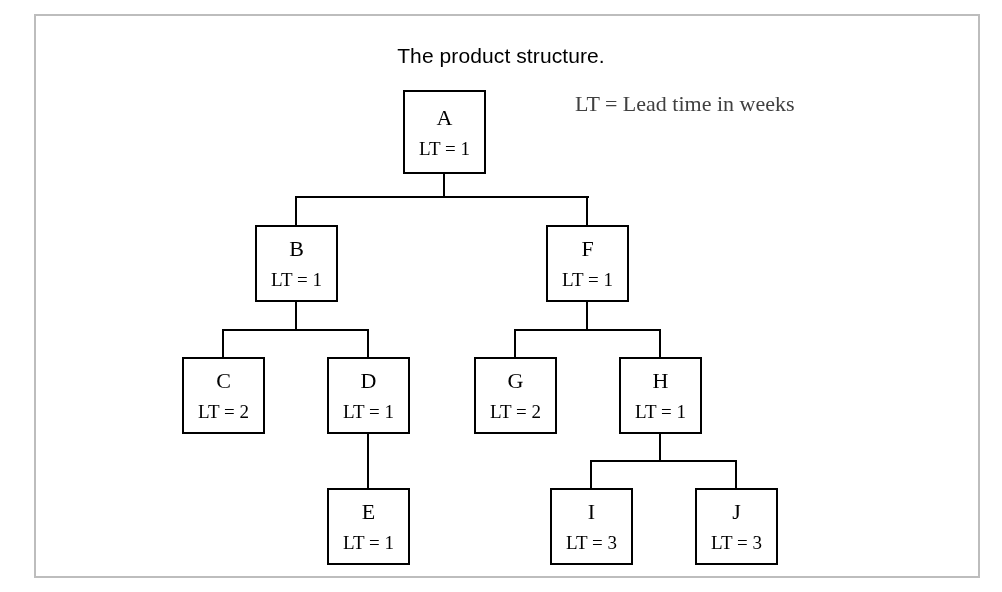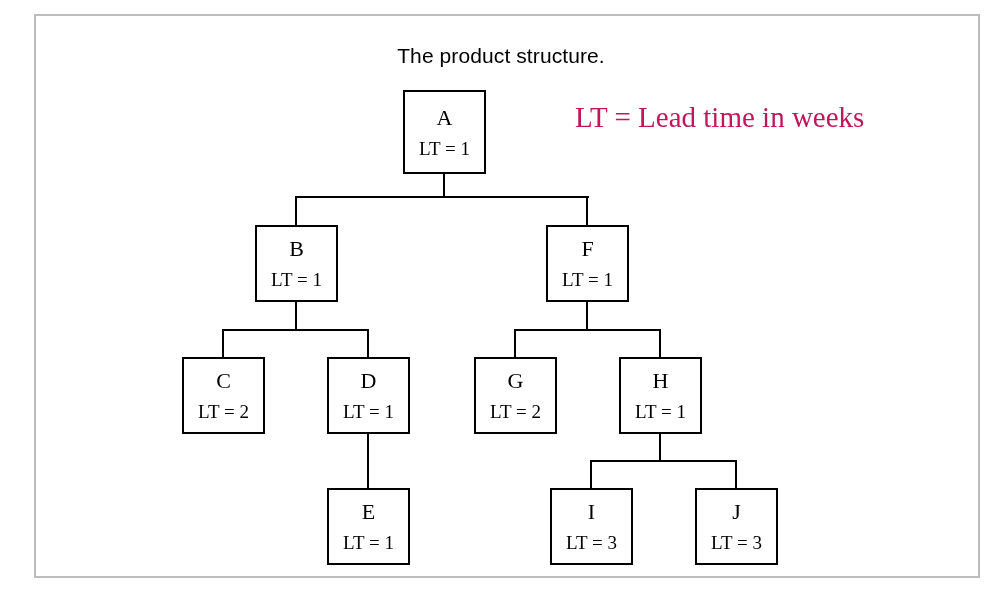--- a/index.html
+++ b/index.html
@@ -39,24 +39,24 @@
     text-align: center;
     font-family: "Liberation Sans", sans-serif;
     font-size: 21px;
     color: #000000;
     letter-spacing: 0.1px;
     white-space: nowrap;
   }
   .legend {
     position: absolute;
     left: 575px;
-    top: 101px;
+    top: 91px;
     font-family: "Liberation Serif", serif;
-    font-size: 29px;
-    color: #be185d;
+    font-size: 22px;
+    color: #404040;
     white-space: nowrap;
   }
   
   .node {
     position: absolute;
     box-sizing: border-box;
     border: 2px solid #000000;
     background: #ffffff;
     display: flex;
     flex-direction: column;

